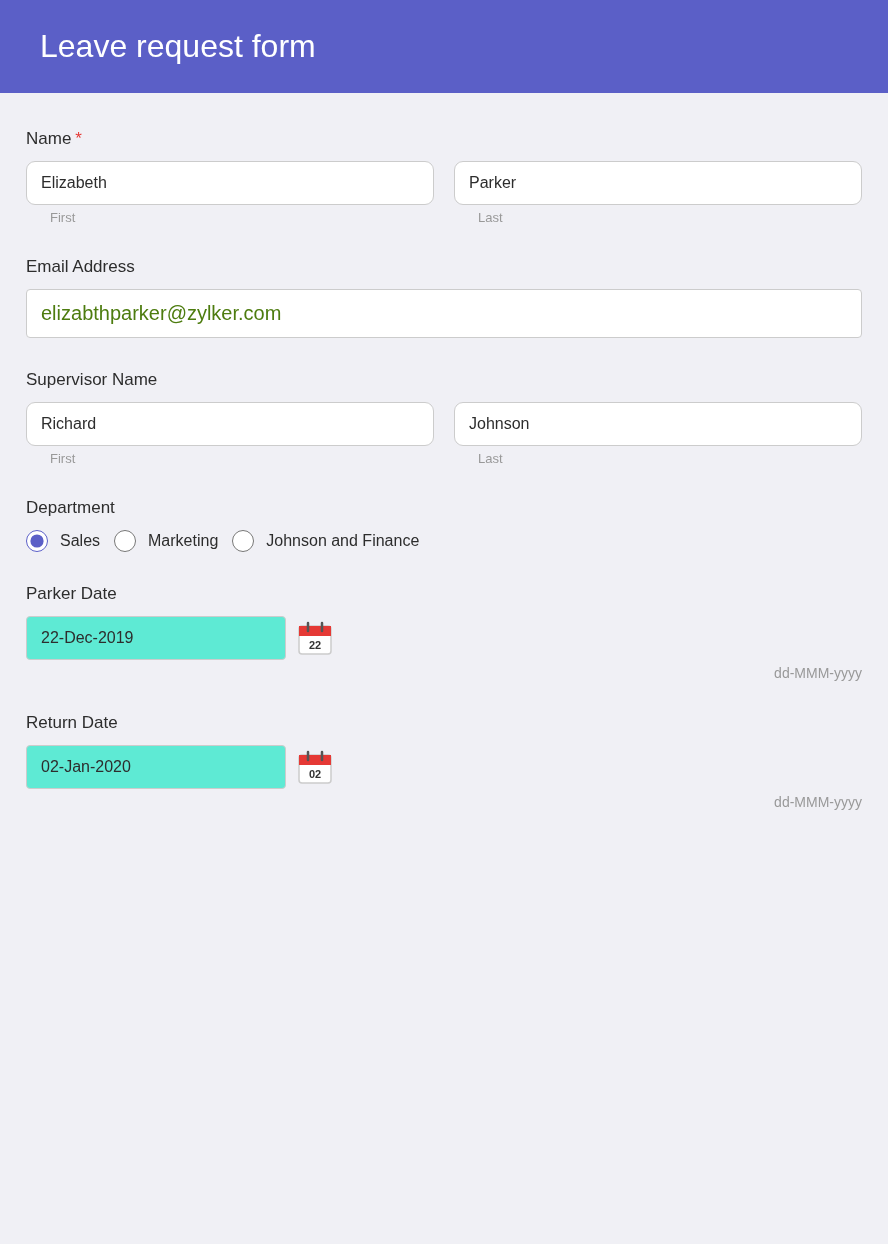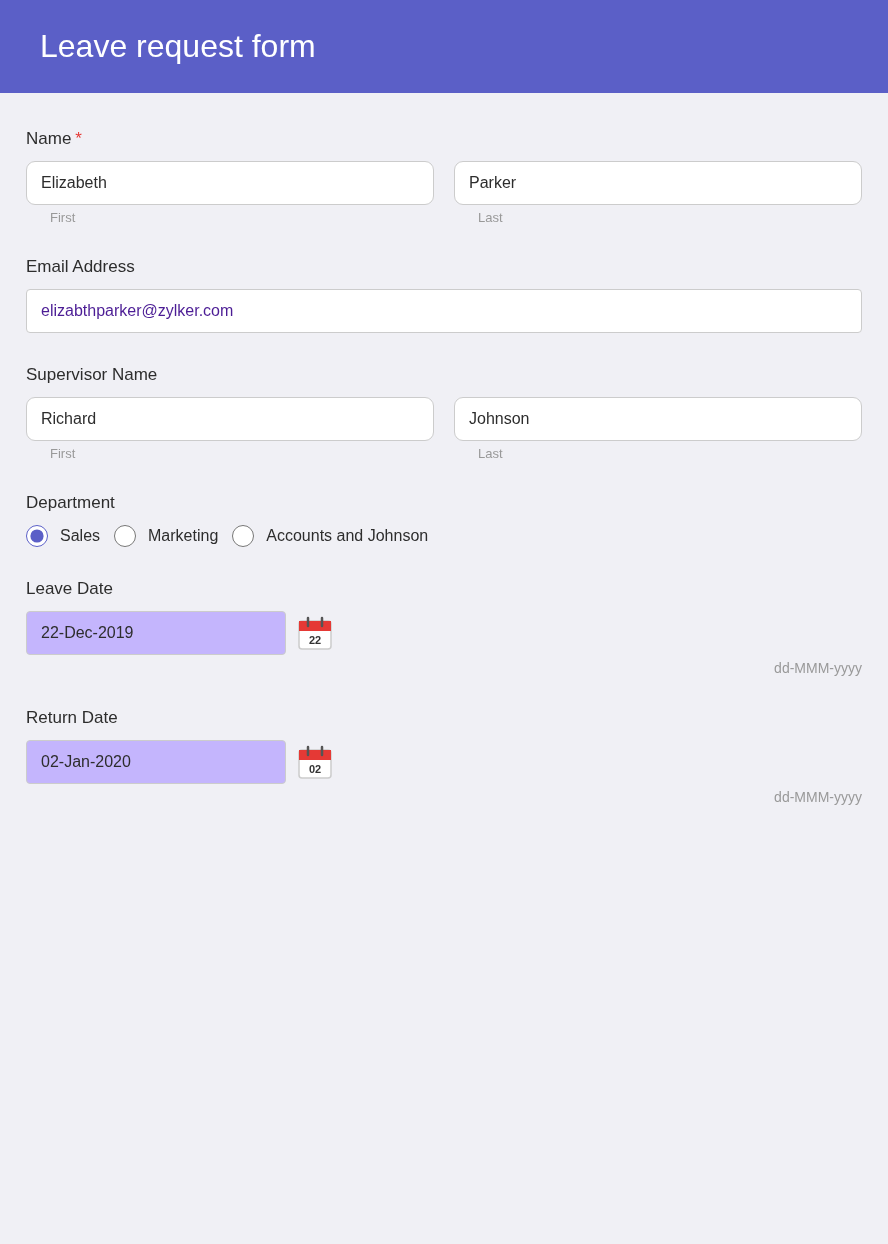--- a/index.html
+++ b/index.html
@@ -75,22 +75,22 @@
       color: #999;
       margin-top: 5px;
       margin-left: 24px;
     }
 
     .email-input {
       width: 100%;
       padding: 12px 14px;
       border: 1px solid #cccccc;
       border-radius: 4px;
-      font-size: 16px;
-      color: #4c1d95;
+      font-size: 20px;
+      color: #4d7c0f;
       background: white;
       outline: none;
     }
 
     .radio-group {
       display: flex;
       gap: 14px;
       margin-top: 4px;
     }
 
@@ -119,21 +119,21 @@
       gap: 10px;
     }
 
     .date-input {
       width: 260px;
       padding: 12px 14px;
       border: 1px solid #cccccc;
       border-radius: 4px;
       font-size: 16px;
       color: #2d2d2d;
-      background: #c4b5fd;
+      background: #5eead4;
       outline: none;
     }
 
     .calendar-icon {
       width: 38px;
       height: 38px;
       cursor: pointer;
       flex-shrink: 0;
     }
 
@@ -195,27 +195,27 @@
       <label class="radio-item">
         <input type="radio" name="department" value="sales" checked="" style="">
         <span class="radio-label">Sales</span>
       </label>
       <label class="radio-item">
         <input type="radio" name="department" value="marketing" style="">
         <span class="radio-label">Marketing</span>
       </label>
       <label class="radio-item">
         <input type="radio" name="department" value="accounts" style="">
-        <span class="radio-label">Accounts and Johnson</span>
+        <span class="radio-label">Johnson and Finance</span>
       </label>
     </div>
   </div>
 
   <div class="form-group">
-    <div class="field-label">Leave Date</div>
+    <div class="field-label">Parker Date</div>
     <div class="date-row">
       <input type="text" class="date-input" value="22-Dec-2019" style="">
       <svg class="calendar-icon" viewBox="0 0 38 38" xmlns="http://www.w3.org/2000/svg">
         <rect x="3" y="7" width="32" height="28" rx="3" ry="3" fill="white" stroke="#ccc" stroke-width="1.5"></rect>
         <rect x="3" y="7" width="32" height="10" rx="3" ry="0" fill="#e53935"></rect>
         <rect x="3" y="14" width="32" height="3" fill="#e53935"></rect>
         <line x1="12" y1="4" x2="12" y2="12" stroke="#555" stroke-width="2.5" stroke-linecap="round"></line>
         <line x1="26" y1="4" x2="26" y2="12" stroke="#555" stroke-width="2.5" stroke-linecap="round"></line>
         <text x="19" y="30" text-anchor="middle" font-size="11" fill="#333" font-weight="bold">22</text>
       </svg>

